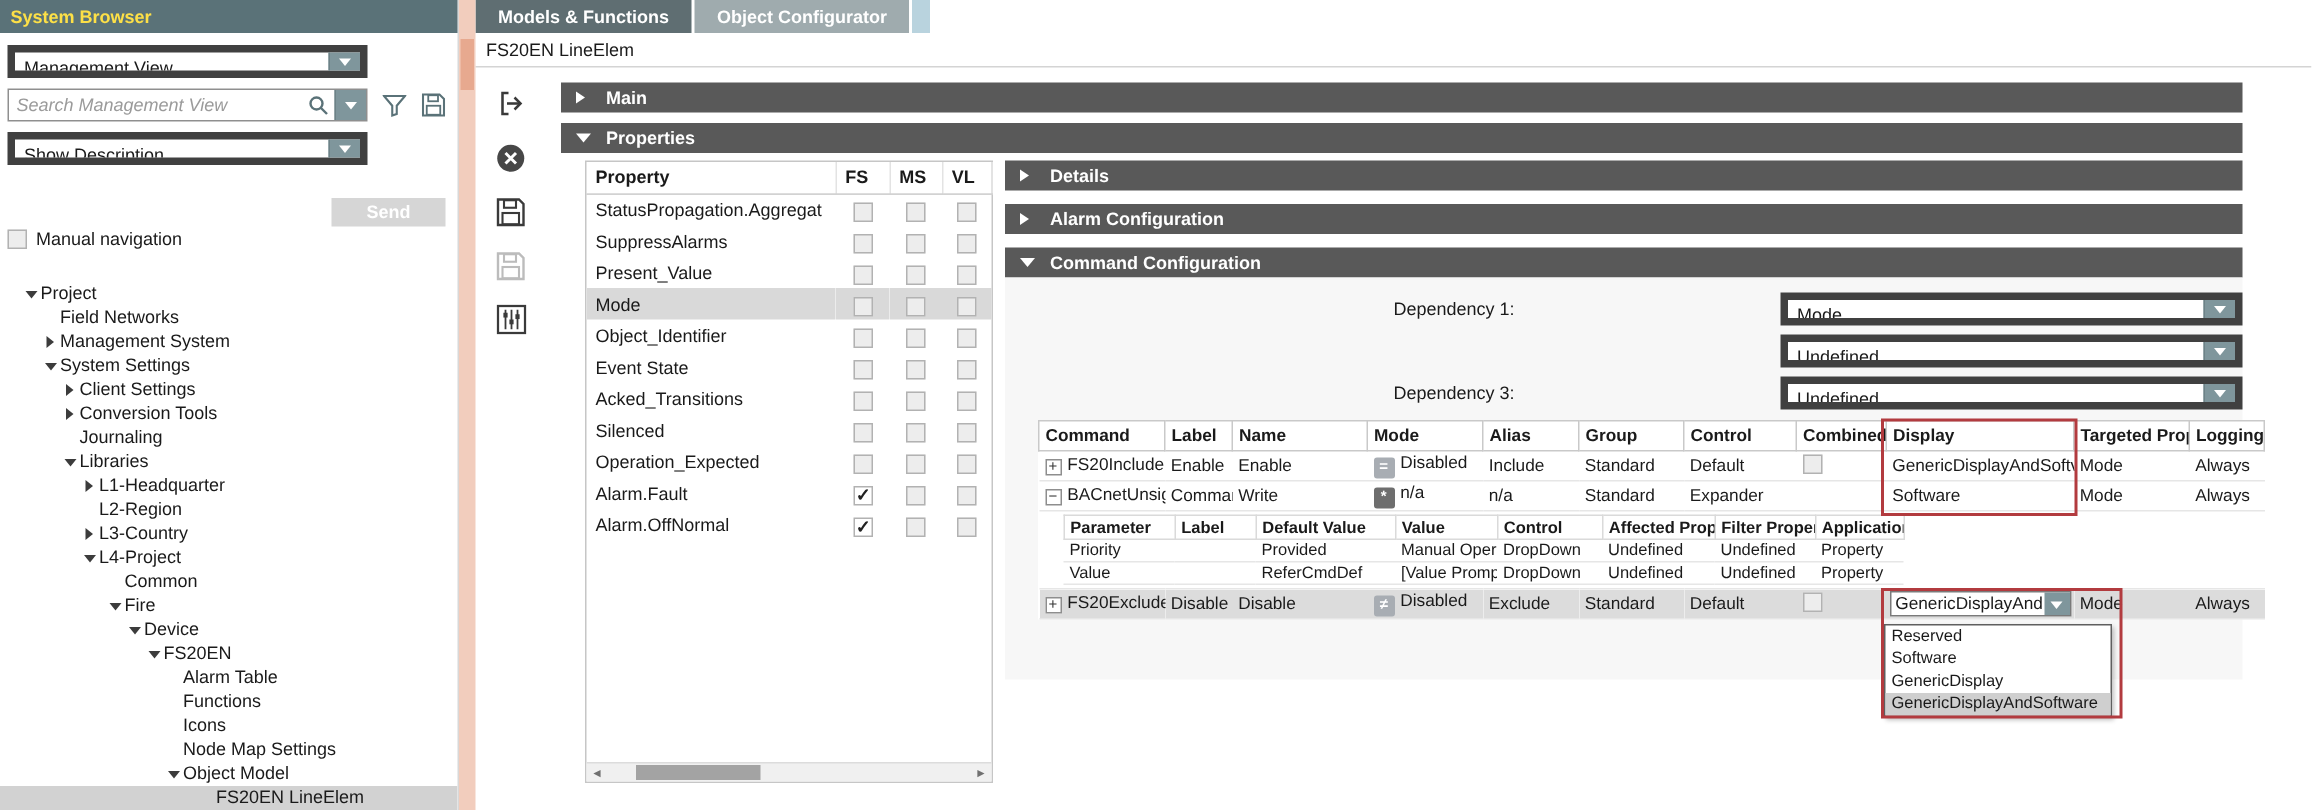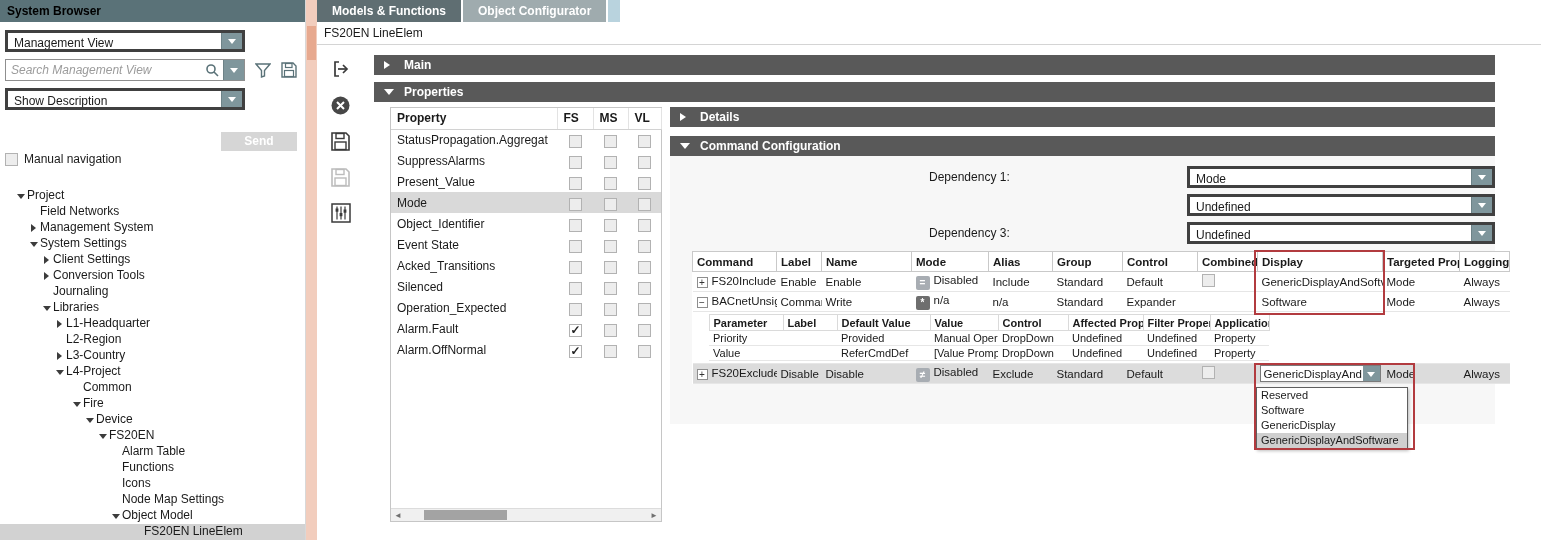--- a/index.html
+++ b/index.html
@@ -5,23 +5,23 @@
   * { box-sizing: border-box; }
   html,body { margin:0; padding:0; }
   body {
     width:1541px; height:540px; overflow:hidden; background:#fff;
     font-family:"Liberation Sans", sans-serif; font-size:12px; color:#1a1a1a;
   }
   .app { display:flex; width:1541px; height:540px; }
 
   
   .left-panel { width:306px; flex:none; display:flex; flex-direction:column; background:#fff; border-right:1px solid #d8d8d8; }
-  .lp-header { height:22px; flex:none; background:#5a7278; color:#000000; font-weight:bold; line-height:22px; padding-left:7px; }
+  .lp-header { height:22px; flex:none; background:#5a7278; color:#fde047; font-weight:bold; line-height:22px; padding-left:7px; }
   .lp-controls { padding:8px 6px 2px 5px; flex:none; }
-  .combo { display:flex; height:22px; border:3px solid #404040; background:#fff; }
+  .combo { display:flex; height:22px; border:5px solid #404040; background:#fff; }
   .combo .val { flex:1; padding:3px 6px; white-space:nowrap; overflow:hidden; }
   .combo .btn { width:21px; flex:none; background:#7f969c; border-left:1px solid #6d8287; display:flex; align-items:center; justify-content:center; }
   .combo .btn::after { content:""; width:0; height:0; border:4px solid transparent; border-top:5px solid #fff; margin-top:5px; }
   .lp-combo { width:240px; margin-bottom:7px; }
   .search-row { display:flex; align-items:center; margin-bottom:7px; }
   .search-box { display:flex; height:22px; width:240px; border:1px solid #8f8f8f; background:#fff; }
   .search-box input { flex:1; min-width:0; border:none; outline:none; padding:0 5px; font-family:inherit; font-size:12px; }
   .search-box input::placeholder { color:#9b9b9b; font-style:italic; }
   .sicon { width:22px; flex:none; display:flex; align-items:center; justify-content:center; }
   .sdd { width:21px; flex:none; background:#7f969c; border-left:1px solid #6d8287; display:flex; align-items:center; justify-content:center; }
@@ -506,20 +506,24 @@
                   <div class="hs-thumb"></div>
                 </div>
               <span class="hs-btn">►</span>
             </div>
           </div>
 
           <div class="right-panel">
             <div class="sec-bar mb9">
               <span class="sec-arr-right"></span>
               <span>Details</span>
+            </div>
+            <div class="sec-bar mb9">
+              <span class="sec-arr-right"></span>
+              <span>Alarm Configuration</span>
             </div>
             <div class="sec-bar">
               <span class="sec-arr-down"></span>
               <span>Command Configuration</span>
             </div>
 
             <div class="cmd-content">
               <div class="dep-row">
                 <span class="dep-label">Dependency 1:</span>
                 <div class="combo dep-combo">

